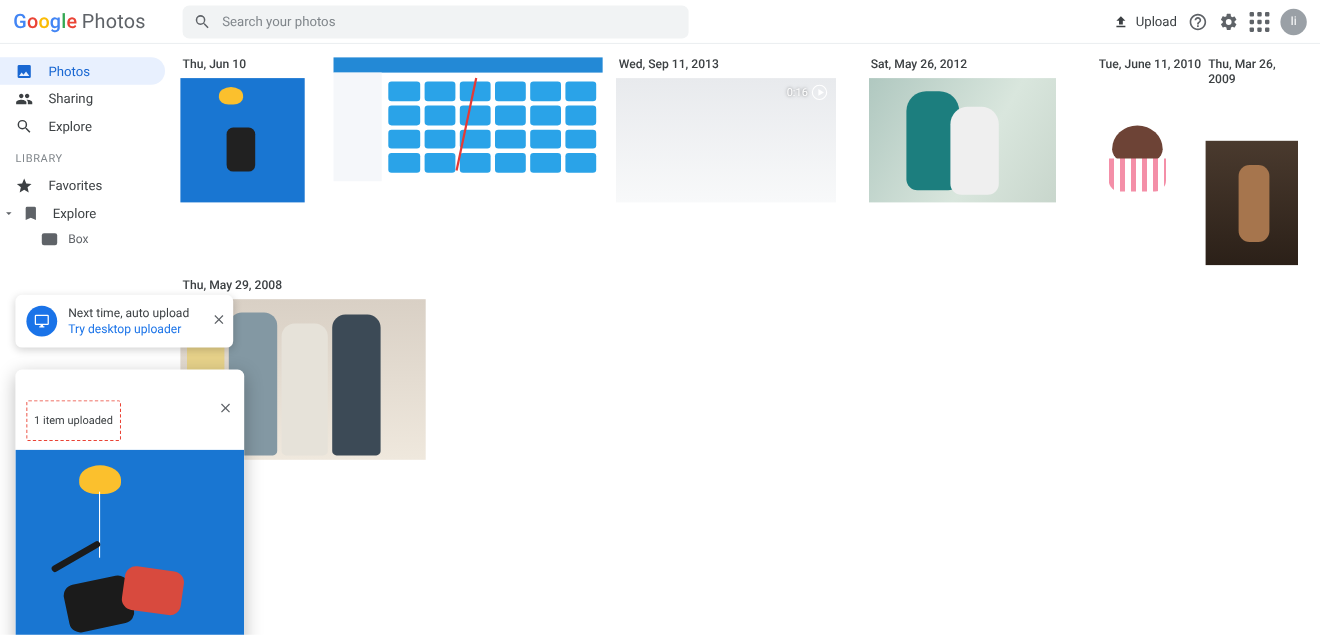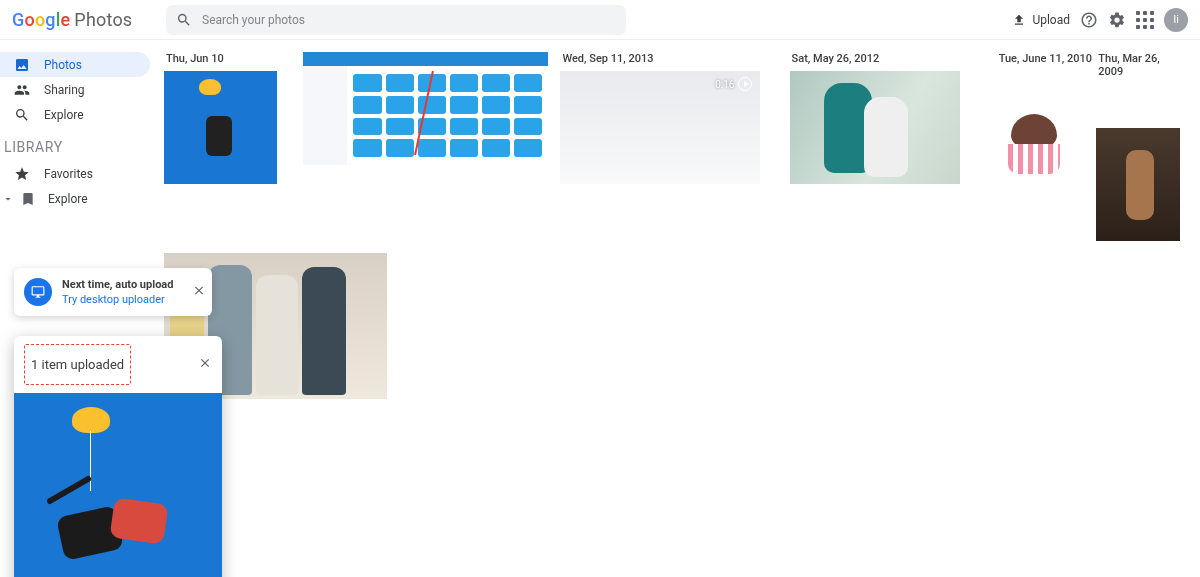--- a/index.html
+++ b/index.html
@@ -26,21 +26,21 @@
   .apps-grid span { background:#5f6368; width:4px; height:4px; border-radius:1px; }
   .avatar { width:24px; height:24px; border-radius:50%; background:#9aa0a6; color:#fff; display:flex; align-items:center; justify-content:center; font-size:11px; }
 
   
   .body { display:flex; height:537px; position:relative; }
   .sidebar { width:160px; padding-top:12px; font-size:12px; }
   .nav-item { display:flex; align-items:center; gap:14px; height:25px; padding:0 14px; border-radius:0 14px 14px 0; margin-right:10px; color:#3c4043; cursor:pointer; }
   .nav-item.active { background:#e8f0fe; color:#1967d2; }
   .nav-item svg { width:16px; height:16px; fill:currentColor; }
   .nav-item.active svg { fill:#1967d2; }
-  .lib-header { font-size:14px; color:#80868b; letter-spacing:0.6px; padding:12px 4px 6px; }
+  .lib-header { font-size:10px; color:#80868b; letter-spacing:0.6px; padding:12px 14px 6px; }
   .albums-row { display:flex; align-items:center; gap:6px; height:25px; padding:0 6px 0 2px; color:#3c4043; }
   .albums-row svg.chev { width:12px; height:12px; fill:#5f6368; }
   .sub-item { display:flex; align-items:center; gap:10px; height:22px; padding-left:38px; color:#5f6368; font-size:11px; }
   .folder-dot { width:14px; height:11px; background:#5f6368; border-radius:2px; }
 
   
   .main { flex:1; padding:12px 14px 0 4px; overflow:hidden; }
   .row1 { display:flex; gap:0; }
   .col { display:flex; flex-direction:column; }
   .date { font-size:11px; color:#3c4043; font-weight:500; margin:0 0 6px 2px; }
@@ -98,29 +98,29 @@
   .t-walk .p{position:absolute;bottom:4px;border-radius:12px 12px 4px 4px;}
   .t-walk .p1{left:6px;width:34px;height:110px;background:#e7d28a;}
   .t-walk .p2{left:44px;width:44px;height:130px;background:#8398a3;}
   .t-walk .p3{left:92px;width:42px;height:120px;background:#e6e2d9;}
   .t-walk .p4{left:138px;width:44px;height:128px;background:#3c4a56;}
 
   
   .prompt-card { position:absolute; left:14px; top:228px; width:198px; background:#fff; border-radius:6px; box-shadow:0 2px 8px rgba(0,0,0,0.18); display:flex; align-items:center; padding:10px 8px 10px 10px; gap:10px; z-index:4; }
   .prompt-badge { width:28px; height:28px; border-radius:50%; background:#1a73e8; display:flex; align-items:center; justify-content:center; flex:none; }
   .prompt-badge svg { width:14px; height:14px; fill:#fff; }
-  .prompt-text .l1 { font-size:11px; color:#3c4043;font-weight:bold; }
+  .prompt-text .l1 { font-size:11px; color:#3c4043; }
   .prompt-text .l2 { font-size:11px; color:#1a73e8; margin-top:2px; cursor:pointer; }
   .prompt-close { position:absolute; right:6px; top:50%; transform:translateY(-50%); cursor:pointer; }
   .prompt-close svg{width:14px;height:14px;fill:#5f6368;}
 
   
   .upload-card { position:absolute; left:14px; top:296px; width:208px; background:#fff; border-radius:6px; box-shadow:0 4px 16px rgba(0,0,0,0.25); z-index:5; overflow:hidden; }
   .upload-head { display:flex; align-items:center; justify-content:space-between; padding:8px 10px; }
-  .upload-title-box { border:1.5px dashed #ea4335; border-radius:2px; padding:12px 6px; font-size:13px; color:#3c4043; }
+  .upload-title-box { border:1.5px dashed #ea4335; border-radius:2px; padding:12px 6px; font-size:10px; color:#3c4043;margin-top:20px; }
   .upload-head .x { cursor:pointer; }
   .upload-head .x svg{width:14px;height:14px;fill:#5f6368;}
   .upload-img { width:208px; height:214px; background:#1976d2; position:relative; }
   .upload-img .chute{position:absolute;top:14px;left:58px;width:38px;height:26px;background:#fbc02d;border-radius:50% 50% 40% 40%;}
   .upload-img .line{position:absolute;top:38px;left:76px;width:1px;height:60px;background:#fff;}
   .upload-img .body1{position:absolute;top:118px;left:46px;width:60px;height:44px;background:#1b1b1b;border-radius:10px;transform:rotate(-12deg);}
   .upload-img .body2{position:absolute;top:108px;left:98px;width:54px;height:40px;background:#d84a3e;border-radius:10px;transform:rotate(8deg);}
   .upload-img .arm{position:absolute;top:94px;left:30px;width:50px;height:6px;background:#1b1b1b;border-radius:4px;transform:rotate(-30deg);}
 </style>
 </head>
@@ -206,20 +206,24 @@
     </div>
     <div class="albums-row">
       <svg class="chev" viewBox="0 0 24 24">
           <path d="M7 10l5 5 5-5z"></path>
         </svg>
       <svg viewBox="0 0 24 24" width="16" height="16" fill="#5f6368">
           <path d="M17 3H7a2 2 0 00-2 2v16l7-3 7 3V5a2 2 0 00-2-2z"></path>
         </svg>
       <span style="margin-left:6px">Explore</span>
     </div>
+    <div class="sub-item">
+      <span class="folder-dot"></span>
+      <span>Box</span>
+    </div>
   </div>
 
   <div class="main">
     <div class="row1">
       <div class="col">
         <div class="date">Thu, Jun 10</div>
         <div class="thumb t-sky">
             <div class="chute"></div>
             <div class="person"></div>
           </div>
@@ -285,20 +289,21 @@
       <div class="col">
         <div class="date">Thu, Mar 26, 2009</div>
         <div class="thumb t-rest">
             <div class="p"></div>
           </div>
       </div>
     </div>
 
     <div class="row2">
       <div class="col">
+        <div class="date">Thu, May 29, 2008</div>
         <div class="thumb t-walk">
           <div class="p p1"></div>
             <div class="p p2"></div>
             <div class="p p3"></div>
             <div class="p p4"></div>
         </div>
       </div>
     </div>
   </div>
 

